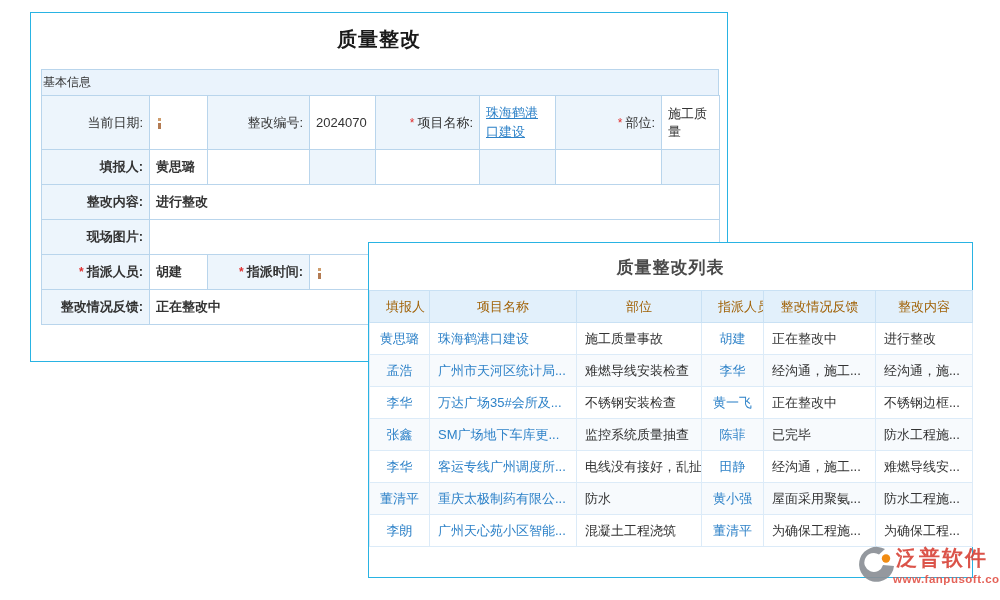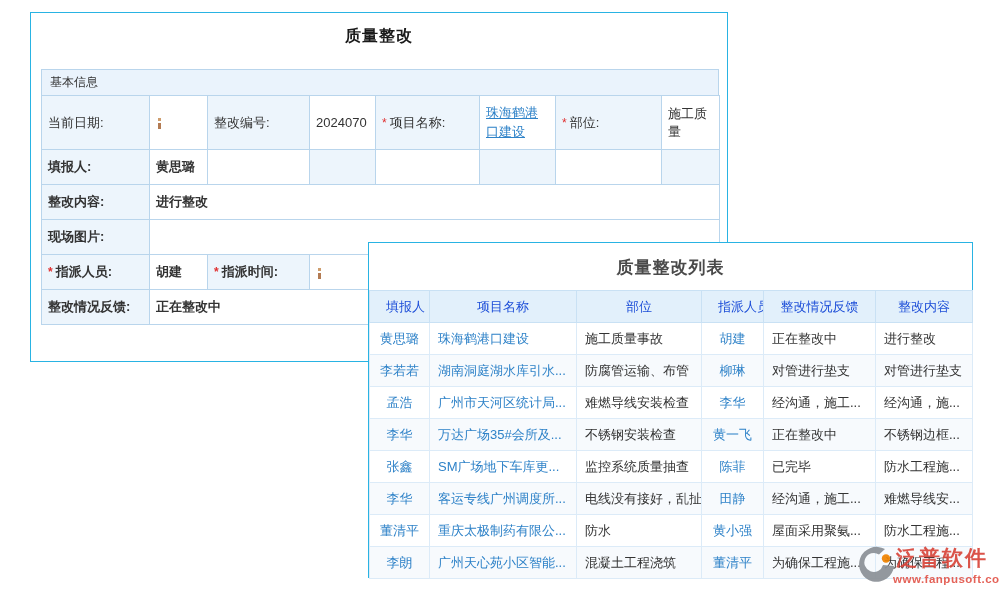--- a/index.html
+++ b/index.html
@@ -9,37 +9,37 @@
     font-family:"Liberation Sans","DejaVu Sans",sans-serif;
     color:#333;
   }
   
   .form-panel{
     position:absolute;left:30px;top:12px;width:698px;height:350px;
     box-sizing:border-box;border:1px solid #29b3e3;background:#fff;z-index:1;
   }
   .form-title{
     height:44px;box-sizing:border-box;padding-top:13px;
-    text-align:center;font-size:16px;font-weight:bold;color:#1a1a1a;
+    text-align:center;font-size:20px;font-weight:bold;color:#1a1a1a;
     letter-spacing:1px;
   }
   .form-box{position:absolute;left:10px;top:56px;width:678px;}
   .section-bar{
     height:26px;line-height:25px;box-sizing:border-box;
     background:#eaf3fc;border:1px solid #b9d5ec;border-bottom:none;
-    font-size:12px;color:#333;padding-left:8px;
+    font-size:12px;color:#333;padding-left:1px;
   }
   table.form-table{
     width:678px;border-collapse:collapse;table-layout:fixed;font-size:13px;
   }
   table.form-table td{
     border:1px solid #b9d5ec;padding:2px 6px;box-sizing:border-box;
     overflow:hidden;
   }
-  td.lab{background:#edf5fc;color:#333;white-space:nowrap;}
+  td.lab{background:#edf5fc;text-align:right;color:#333;white-space:nowrap;}
   td.val{background:#ffffff;color:#333;}
   tr.r-tall{height:54px;}
   tr.r-std{height:35px;font-weight:bold;}
   .req{color:#e03030;margin-right:3px;font-size:12px;}
   .link{color:#2e82c8;text-decoration:underline;cursor:pointer;line-height:1.4;}
   .date-frag{
     display:inline-block;width:3px;height:11px;margin-left:2px;
     background:linear-gradient(#c2854a 25%,transparent 25%,transparent 50%,#a05a28 50%,#a05a28 100%);
     vertical-align:middle;opacity:.8;
   }
@@ -47,21 +47,21 @@
   .list-panel{
     position:absolute;left:368px;top:242px;width:605px;height:336px;
     box-sizing:border-box;border:1px solid #29b3e3;background:#fff;z-index:2;
   }
   .list-title{
     height:47px;line-height:50px;text-align:center;
     font-size:17px;font-weight:bold;color:#4a4a4a;letter-spacing:1px;
   }
   table.list-table{border-collapse:collapse;table-layout:fixed;width:603px;font-size:13px;}
   table.list-table th{
-    height:31px;background:#e2f0fb;color:#1d4ed8;font-weight:normal;
+    height:31px;background:#e2f0fb;color:#a16207;font-weight:normal;
     border:1px solid #c9e1f4;font-size:13px;padding:0 16px;white-space:nowrap;overflow:hidden;
   }
   table.list-table td{
     height:31px;border:1px solid #dcebf8;padding:0 8px;
     white-space:nowrap;overflow:hidden;background:#fff;
   }
   table.list-table tr:nth-child(even) td{background:#f7fafd;}
   td.c0,td.c3{text-align:center;color:#2e82c8;padding:0 2px;cursor:pointer;}
   td.c1{color:#2e82c8;cursor:pointer;}
   td.c2,td.c4,td.c5{color:#333;}
@@ -170,28 +170,20 @@
     <tbody id="list-body">
         <tr>
           <td class="c0">黄思璐</td>
           <td class="c1">珠海鹤港口建设</td>
           <td class="c2">施工质量事故</td>
           <td class="c3">胡建</td>
           <td class="c4">正在整改中</td>
           <td class="c5">进行整改</td>
         </tr>
         <tr>
-          <td class="c0">李若若</td>
-          <td class="c1">湖南洞庭湖水库引水...</td>
-          <td class="c2">防腐管运输、布管</td>
-          <td class="c3">柳琳</td>
-          <td class="c4">对管进行垫支</td>
-          <td class="c5">对管进行垫支</td>
-        </tr>
-        <tr>
           <td class="c0">孟浩</td>
           <td class="c1">广州市天河区统计局...</td>
           <td class="c2">难燃导线安装检查</td>
           <td class="c3">李华</td>
           <td class="c4">经沟通，施工...</td>
           <td class="c5">经沟通，施...</td>
         </tr>
         <tr>
           <td class="c0">李华</td>
           <td class="c1">万达广场35#会所及...</td>

